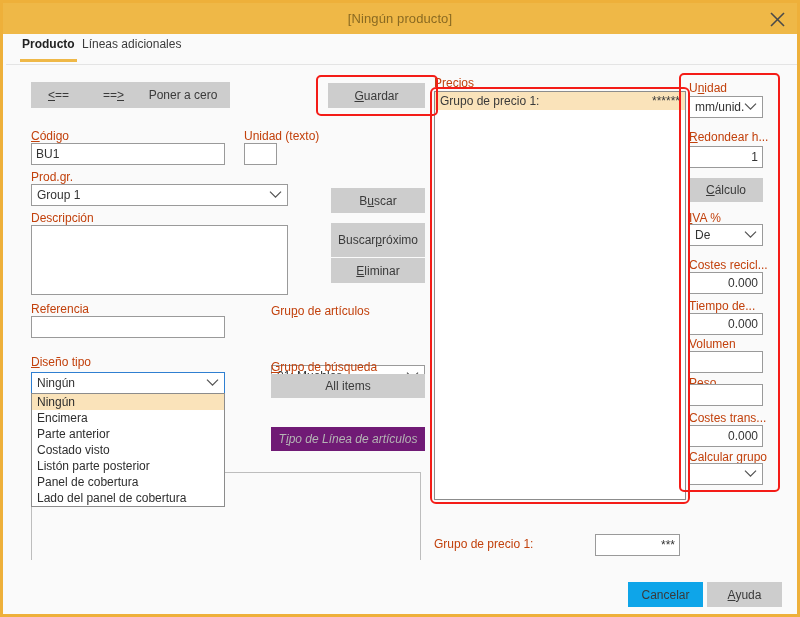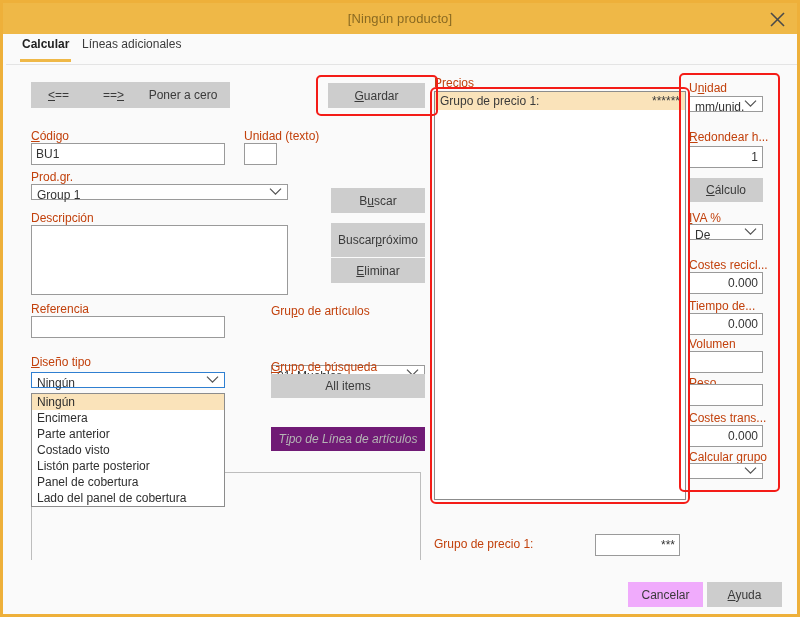--- a/index.html
+++ b/index.html
@@ -128,21 +128,21 @@
     cursor: default;
     font-style: italic;
   }
   .btn u { text-decoration: underline; }
 
   .sel {
     position: absolute;
     box-sizing: border-box;
     background: #ffffff;
     border: 1px solid #9a9a9a;
-    height: 16px;
+    height: 22px;
     cursor: pointer;
     text-align: center;
   }
   .sel .val {
     position: absolute;
     left: 5px;
     top: 0;
     line-height: 20px;
     font-size: 12px;
     color: #333;
@@ -273,41 +273,41 @@
     top: 579px;
     height: 25px;
     display: flex;
     align-items: center;
     justify-content: center;
     font-size: 12px;
     cursor: pointer;
     box-sizing: border-box;
   }
   #btn-aceptar  { left: 542px; width: 79px; background: #f2b13d; color: #4a3a13; }
-  #btn-cancelar { left: 625px; width: 75px; background: #f0abfc; color: #3a3a3a; }
+  #btn-cancelar { left: 625px; width: 75px; background: #0ea5e9; color: #3a3a3a; }
   #btn-ayuda    { left: 704px; width: 75px; background: #cdcdcd; color: #3a3a3a; }
   .footbtn u { text-decoration: underline; }
 </style>
 </head>
 <body>
 
 <div id="app">
 
   <div class="titlebar">
     <span class="titlebar-text">[Ningún producto]</span>
     <div class="close-btn">
       <svg width="17" height="17" viewBox="0 0 17 17">
         <line x1="2" y1="2" x2="15" y2="15" stroke="#4a4a4a" stroke-width="1.6"></line>
         <line x1="15" y1="2" x2="2" y2="15" stroke="#4a4a4a" stroke-width="1.6"></line>
       </svg>
     </div>
   </div>
 
   <div class="tabbar">
-    <div class="tab active" id="tab-producto">Calcular</div>
+    <div class="tab active" id="tab-producto">Producto</div>
     <div class="tab" id="tab-lineas">Líneas adicionales</div>
   </div>
 
   <div id="nav-group">
     <div class="navbtn" style="left:0;"><u>&lt;</u>==</div>
     <div class="navbtn" style="left:55px;">==<u>&gt;</u></div>
   </div>
   <div class="btn" id="btn-poner-cero" style="left:133px; top:79px; width:94px; height:26px;">Poner a cero</div>
 
   <div class="lbl" style="left:28px; top:126px;"><u>C</u>ódigo</div>

